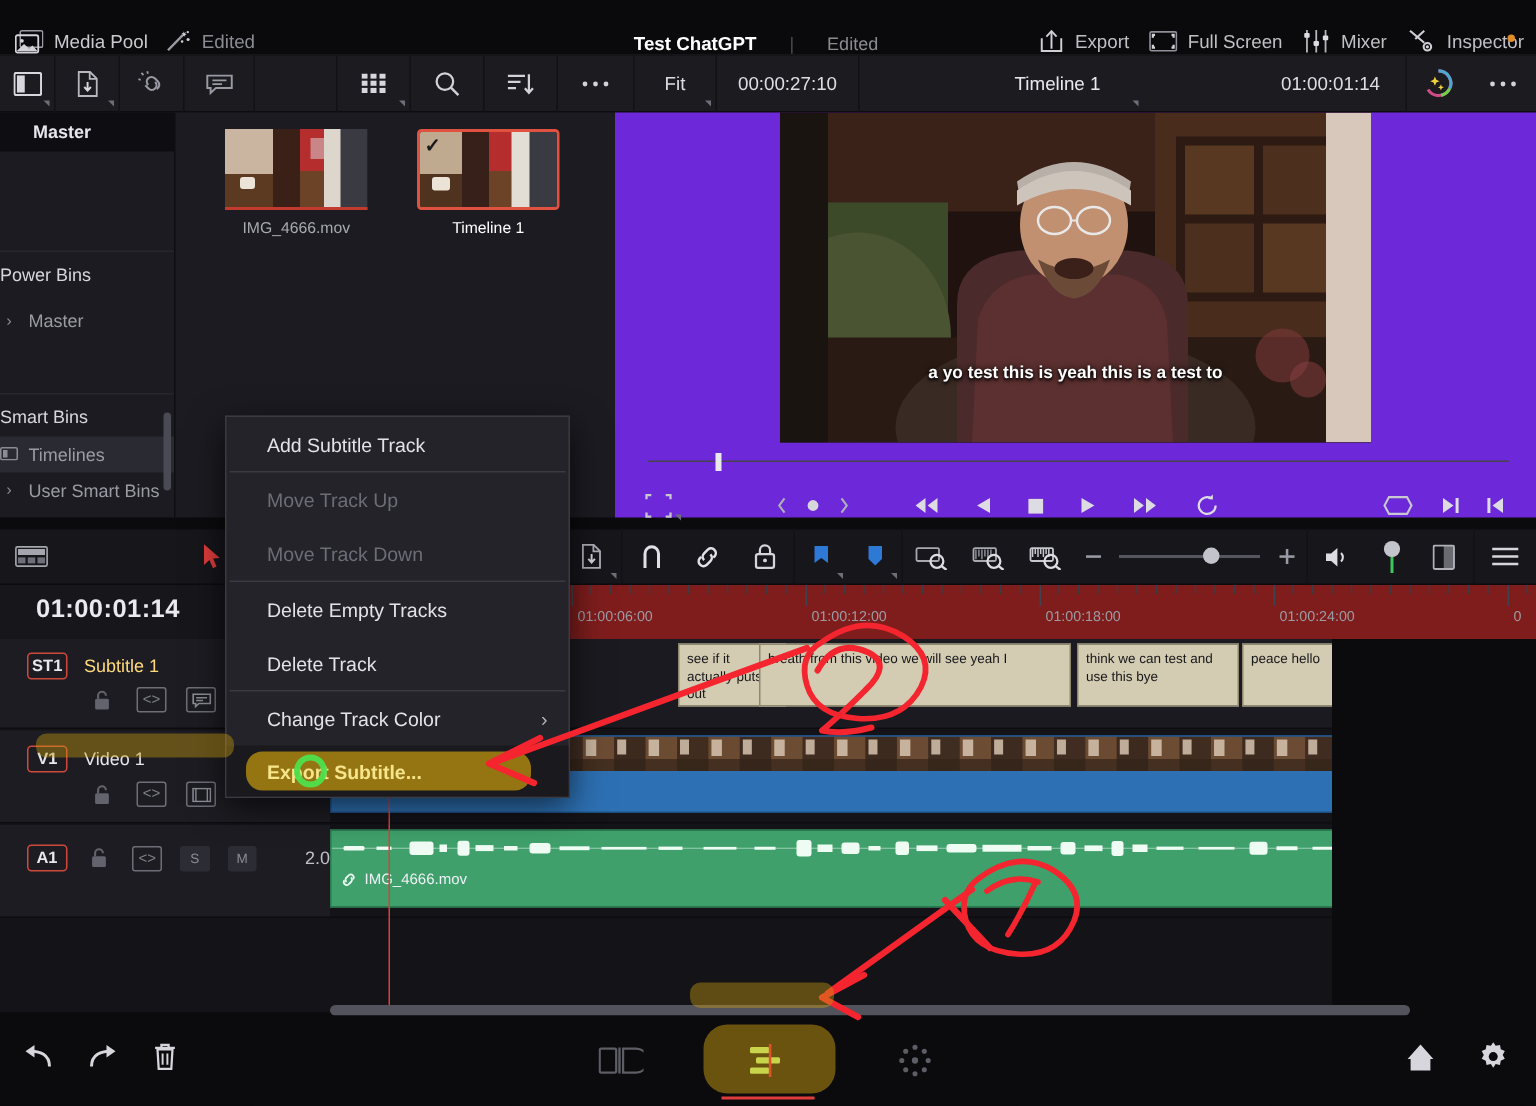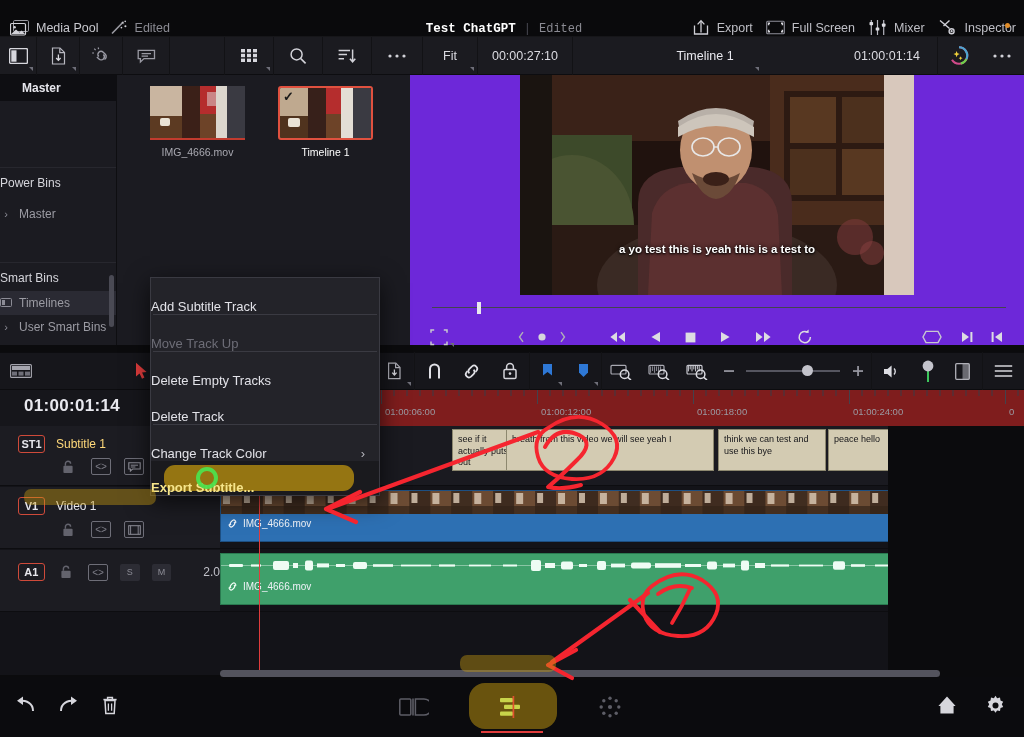--- a/index.html
+++ b/index.html
@@ -16,21 +16,21 @@
   .topbar {
     position:absolute; left:0; top:0; width:1024px; height:37px;
     background:#0a0a0c; display:flex; align-items:flex-end;
     border-bottom:1px solid #161619;
   }
   .tb-left { display:flex; align-items:center; gap:10px; padding-left:10px; }
   .tb-item { display:flex; align-items:center; gap:7px; cursor:pointer; }
   .tb-item .lbl { font-size:12.5px; color:#c9c9cf; }
   .tb-item.dim .lbl { color:#8b8b93; }
   .tb-center { position:absolute; left:0; right:16px; text-align:center;
-      display:flex; justify-content:center; align-items:center; gap:8px;font-family:Liberation Mono, monospace; }
+      display:flex; justify-content:center; align-items:center; gap:22px; }
   .proj-name { font-size:12.5px; font-weight:bold; color:#ffffff; }
   .proj-sep { color:#4a4a52; font-size:12px; }
   .proj-status { font-size:12px; color:#8b8b93; }
   .tb-right { position:absolute; right:8px; display:flex; align-items:center; gap:13px; }
   .tb-right .tb-item .lbl { font-size:12.5px; color:#bfbfc6; }
   .orange-dot { position:absolute; right:6px; top:4px; width:5px; height:5px;
     border-radius:50%; background:#e08c28; }
 
   
   .toolbar2 {
@@ -143,21 +143,21 @@
   .ph-top { position:absolute; width:9px; height:11px; background:#e03c3c; }
 
   .hscroll-track { position:absolute; left:220px; top:670px; width:790px; height:7px; }
   .hscroll-thumb { position:absolute; left:0px; top:0px; width:720px; height:7px;
     background:#53535d; border-radius:4px; cursor:pointer; }
 
   
   .ctxmenu { position:absolute; left:150px; top:277px; width:230px;
     background:#232329; border:1px solid #3a3a42; z-index:60;
     box-shadow:0 6px 22px rgba(0,0,0,.65); }
-  .ctxitem { height:36px; display:flex; align-items:flex-end; 
+  .ctxitem { height:36px; display:flex; align-items:center; padding-left:27px;
     font-size:13px; color:#e2e2e8; position:relative; cursor:pointer; }
   .ctxitem.disabled { color:#6d6d77; cursor:default; }
   .ctxitem.highlight { background:#1a1a1e; }
   .ctxsep { height:1px; background:#3a3a42; margin:0 2px; }
   .ctxarrow { position:absolute; right:14px; color:#b4b4bc; font-size:13px; }
   .hl-pill { position:absolute; left:13px; top:4px; width:190px; height:26px;
     background:#b8900f; opacity:.78; border-radius:11px; }
   .hl-text { position:relative; color:#f6e58b; font-weight:bold; z-index:3; }
   .green-ring { position:absolute; left:45px; top:6px; width:22px; height:22px;
     border:4px solid #4de04d; border-radius:50%; z-index:4; opacity:.95; }
@@ -926,20 +926,23 @@
   </div>
 
   <div class="ctxmenu">
     <div class="ctxitem">
       <span>Add Subtitle Track</span>
     </div>
     <div class="ctxsep"></div>
     <div class="ctxitem disabled">
       <span>Move Track Up</span>
     </div>
+    <div class="ctxitem disabled">
+      <span>Move Track Down</span>
+    </div>
     <div class="ctxsep"></div>
     <div class="ctxitem">
       <span>Delete Empty Tracks</span>
     </div>
     <div class="ctxitem">
       <span>Delete Track</span>
     </div>
     <div class="ctxsep"></div>
     <div class="ctxitem">
       <span>Change Track Color</span>

